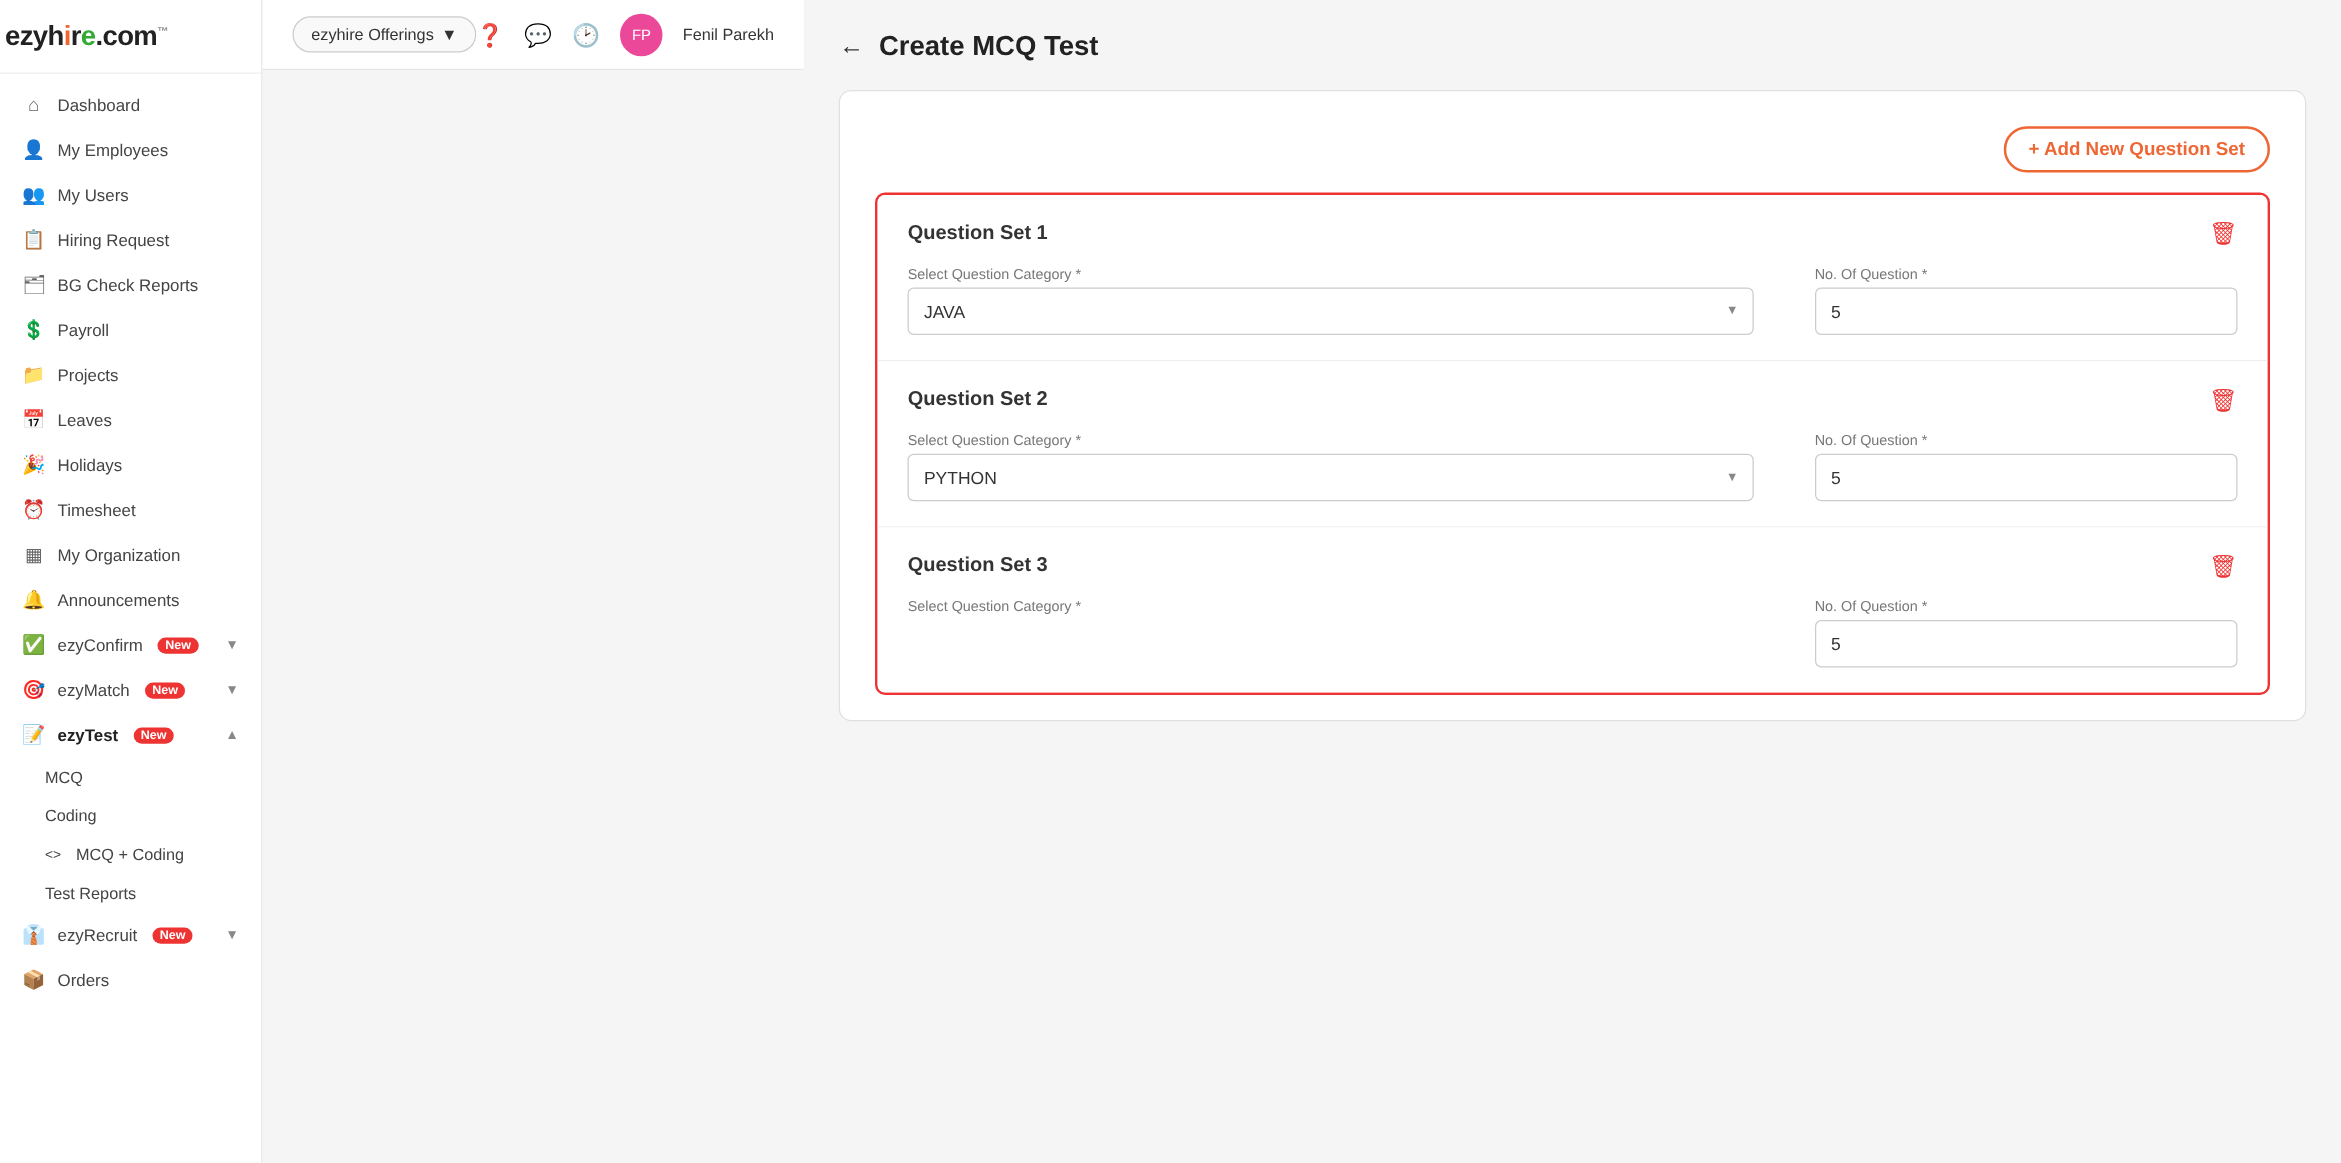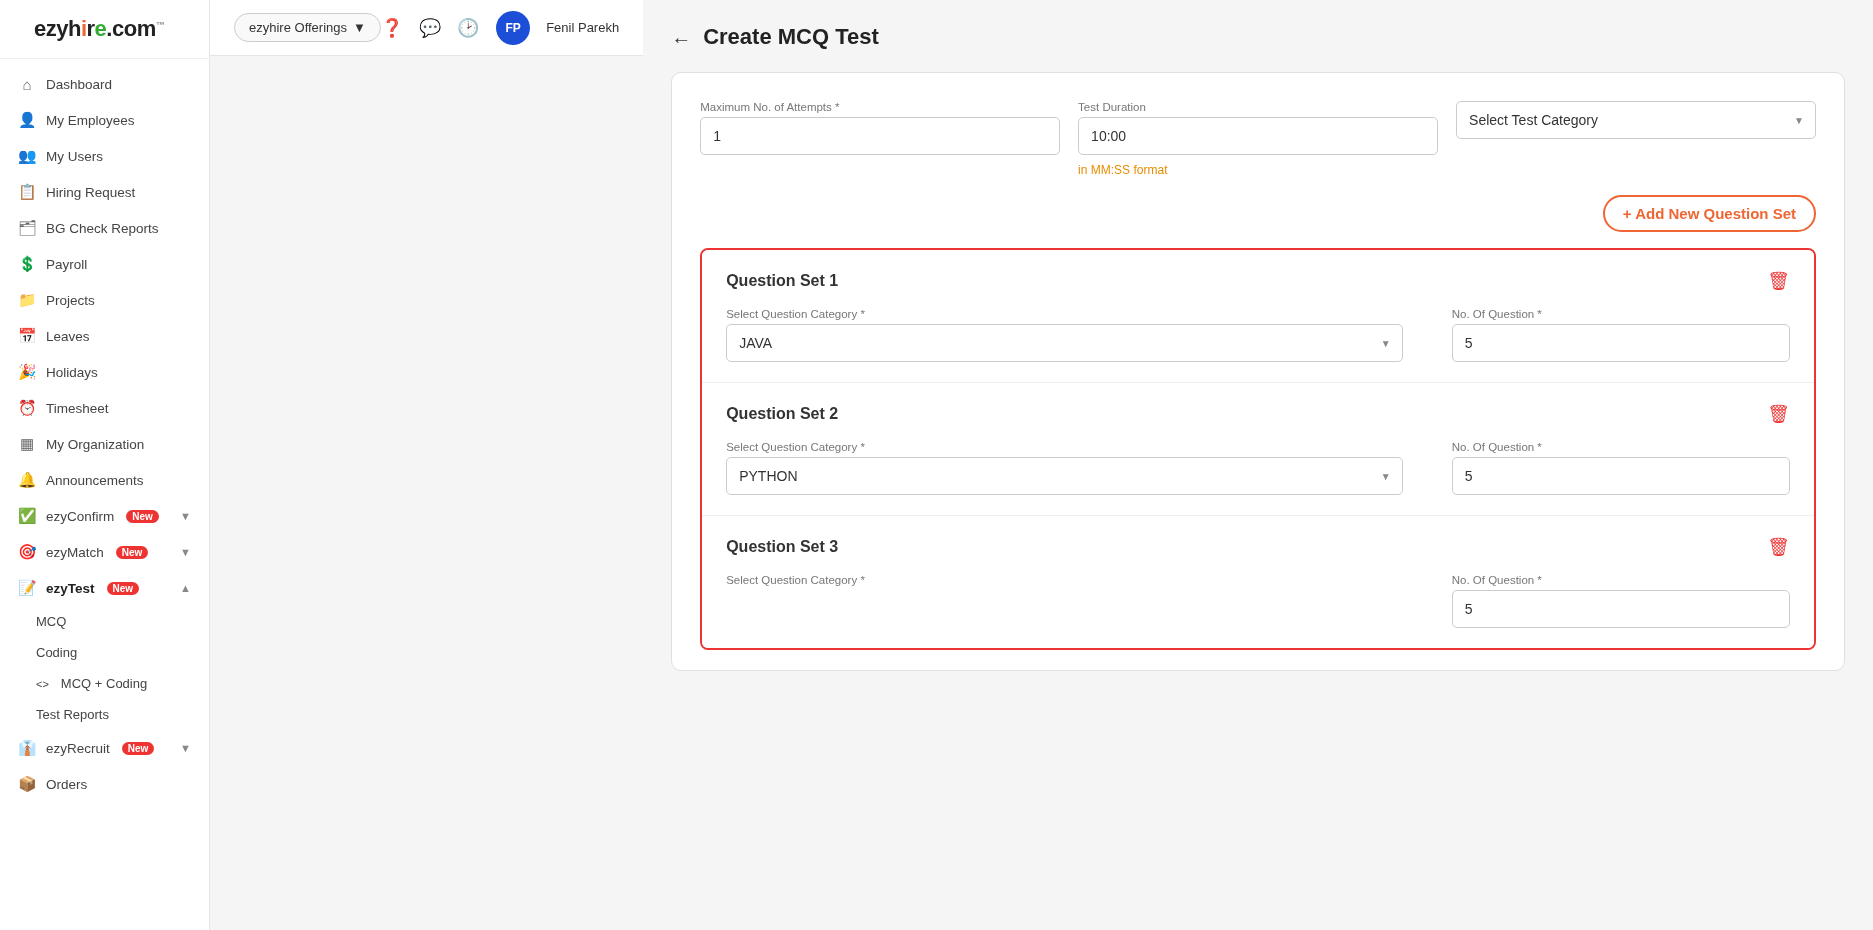--- a/index.html
+++ b/index.html
@@ -1,40 +1,40 @@
 <!DOCTYPE html>
 <html><head>
   <meta charset="utf-8">
   <style>
     * { box-sizing: border-box; margin: 0; padding: 0; }
     body { font-family: 'Segoe UI', Arial, sans-serif; background: #f5f5f5; color: #333; font-size: 14px; display: flex; height: 100vh; overflow: hidden; }
 
     
     .sidebar { width: 210px; background: #fff; border-right: 1px solid #e5e5e5; display: flex; flex-direction: column; overflow-y: auto; flex-shrink: 0; }
-    .sidebar-logo { padding: 16px 34px; border-bottom: 1px solid #eee; }
+    .sidebar-logo { padding: 16px 4px; border-bottom: 1px solid #eee; }
     .logo-text { font-size: 22px; font-weight: 700; color: #222; letter-spacing: -0.5px; }
     .logo-text span.o { color: #e63; }
     .sidebar-nav { flex: 1; padding: 8px 0; }
     .nav-item { display: flex; align-items: center; gap: 10px; padding: 9px 18px; cursor: pointer; color: #444; font-size: 13.5px; border-radius: 0; transition: background 0.15s; }
     .nav-item.active { font-weight: 700; color: #222; }
     .nav-item .icon { width: 18px; text-align: center; font-size: 15px; color: #666; }
     .nav-item .badge { background: #e33; color: #fff; border-radius: 10px; font-size: 10px; padding: 1px 6px; font-weight: 700; margin-left: 2px; }
     .nav-item .chevron { margin-left: auto; font-size: 11px; color: #888; }
     .nav-sub-item { display: flex; align-items: center; gap: 10px; padding: 8px 18px 8px 36px; cursor: pointer; color: #444; font-size: 13px; }
 
     
     .main { flex: 1; display: flex; overflow: hidden; }
 
     
     .topbar { background: #fff; border-bottom: 1px solid #e5e5e5; padding: 0 24px; height: 56px; display: flex; align-items: center; justify-content: space-between; flex-shrink: 0; }
     .topbar-left { display: flex; align-items: center; gap: 12px; }
     .offerings-btn { border: 1px solid #ccc; border-radius: 20px; padding: 6px 14px; background: #f9f9f9; cursor: pointer; font-size: 13px; display: flex; align-items: center; gap: 6px; color: #333; }
     .topbar-right { display: flex; align-items: center; gap: 16px; }
     .topbar-icon { color: #555; font-size: 18px; cursor: pointer; }
-    .avatar { width: 34px; height: 34px; border-radius: 50%; background: #1d4ed8; color: #fff; display: flex; align-items: center; justify-content: center; font-size: 12px; font-weight: 700; cursor: pointer; }
+    .avatar { width: 34px; height: 34px; border-radius: 50%; background: #ec4899; color: #fff; display: flex; align-items: center; justify-content: center; font-size: 12px; font-weight: 400; cursor: pointer; }
     .user-name { font-size: 13px; color: #333; cursor: pointer; }
 
     
     .content { flex: 1; overflow-y: auto; padding: 24px 28px; }
 
     
     .page-header { display: flex; align-items: center; gap: 12px; margin-bottom: 22px; }
     .back-btn { font-size: 20px; cursor: pointer; color: #333; }
     .page-title { font-size: 22px; font-weight: 700; color: #222; }
 
@@ -195,38 +195,20 @@
 
   <div class="content">
     <div class="page-header">
       <span class="back-btn">←</span>
       <h1 class="page-title">Create MCQ Test</h1>
     </div>
 
     <div class="form-card">
 
 
-      <div class="form-row" style="align-items:flex-start">
-        <div class="form-group" style="flex:1">
-          <label>Maximum No. of Attempts *</label>
-          <input type="text" value="1" style="">
-        </div>
-        <div class="form-group" style="flex:1">
-          <label>Test Duration</label>
-          <input type="text" value="10:00" style="">
-          <div class="format-hint">in MM:SS format</div>
-        </div>
-        <div class="form-group" style="flex:1">
-          <div class="select-wrapper">
-            <select>
-              <option value="">Select Test Category</option>
-            </select>
-          </div>
-        </div>
-      </div>
 
       <div class="clearfix">
         <button class="add-qset-btn">+ Add New Question Set</button>
       </div>
 
       <div class="question-sets-container">
 
         <div class="question-set">
           <div class="qs-header">
             <span class="qs-title">Question Set 1</span>

